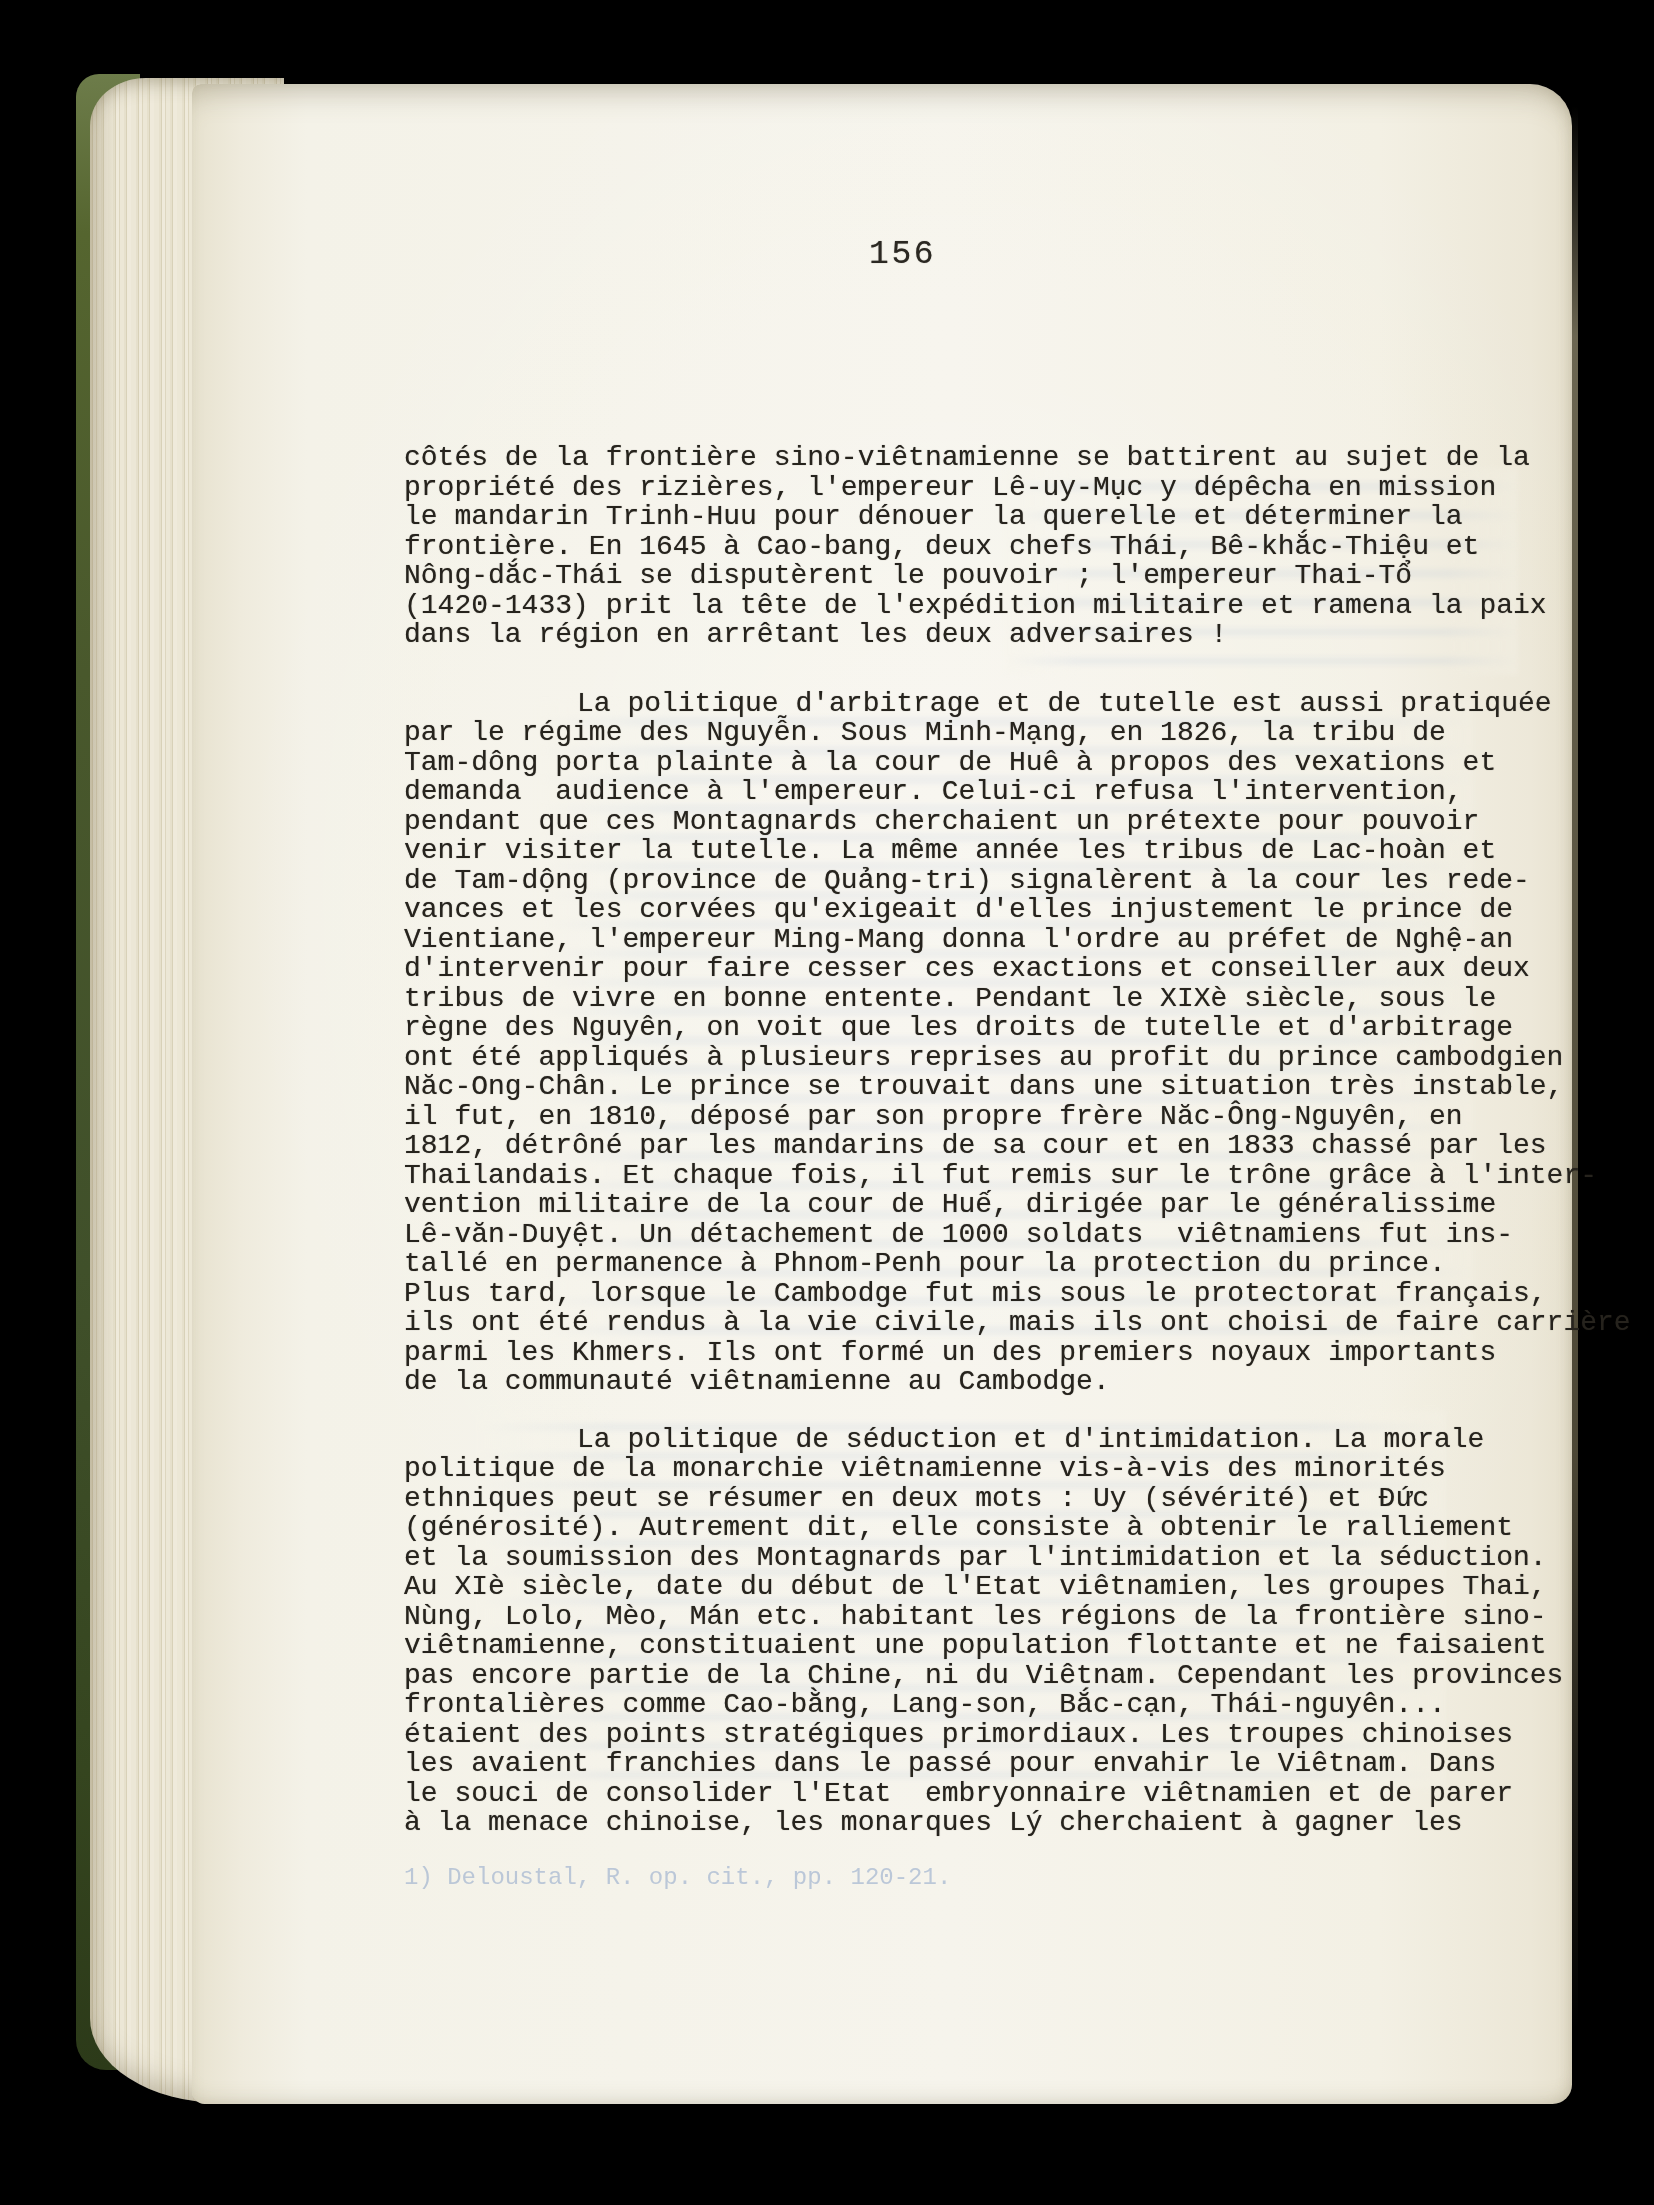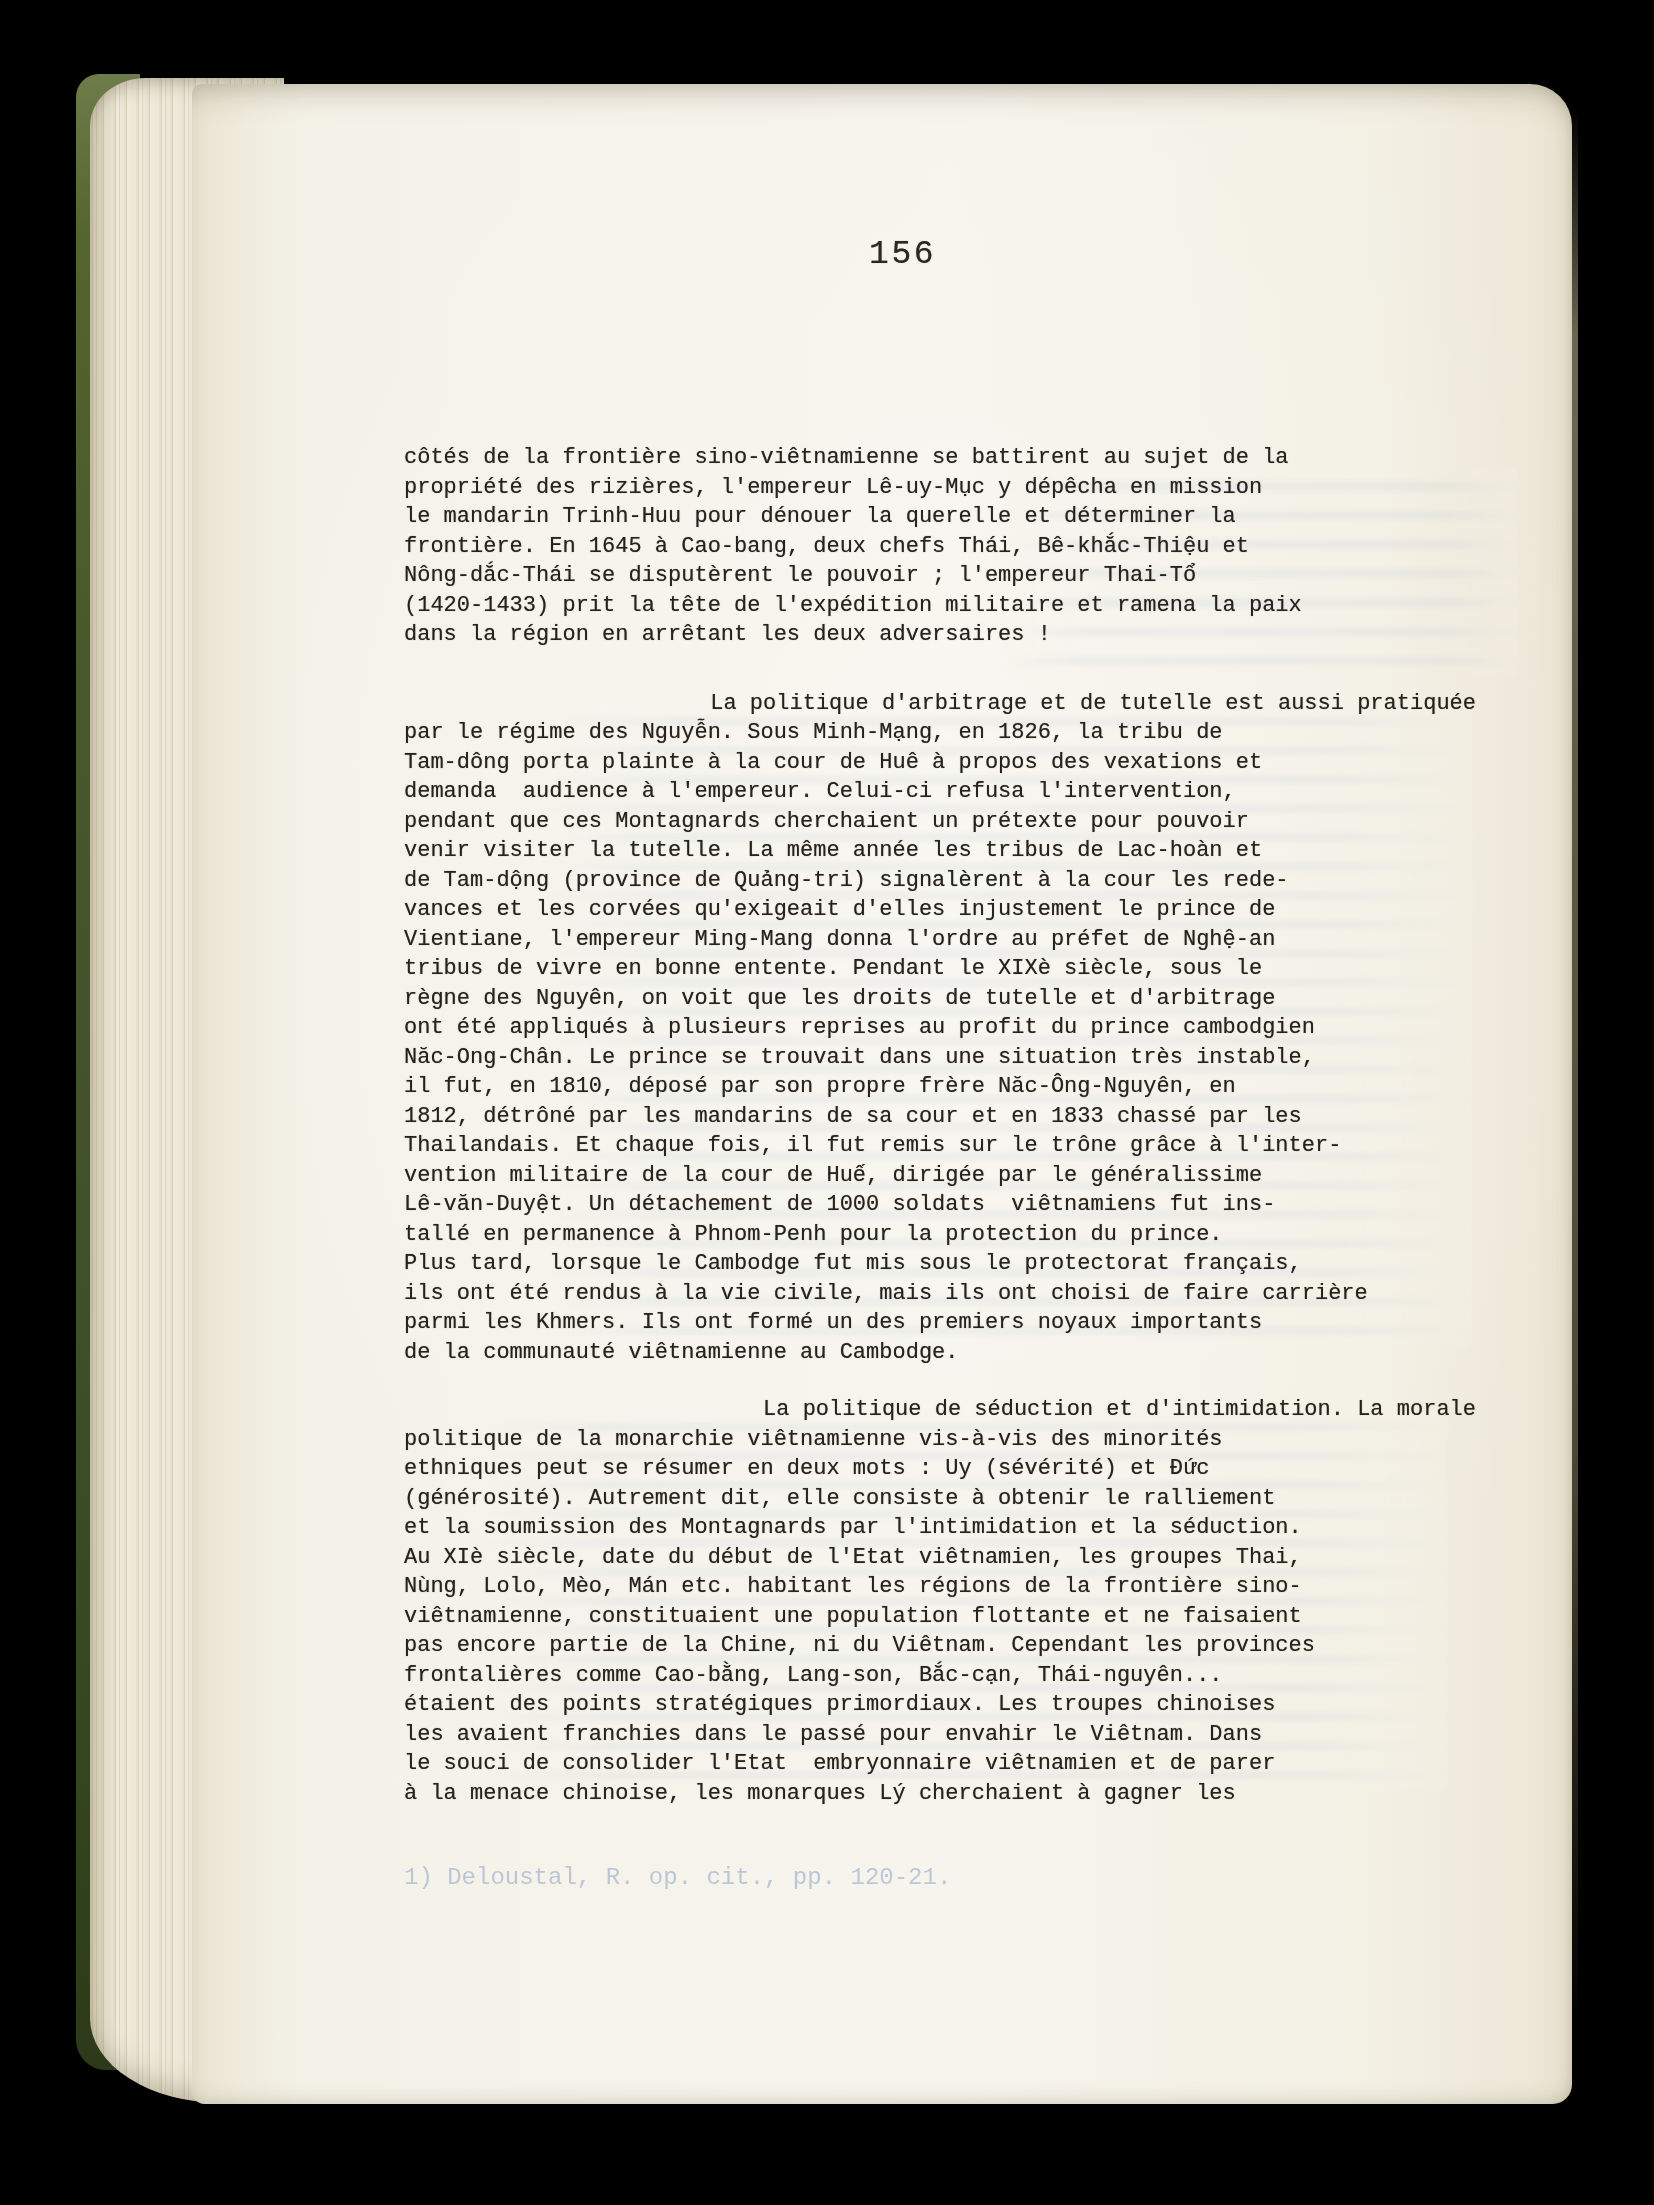--- a/index.html
+++ b/index.html
@@ -58,21 +58,21 @@
   .bleed.b2{left:538px;top:701px;width:935px;height:644px;opacity:.26;}
   .bleed.b3{left:476px;top:1410px;width:970px;height:379px;opacity:.28;}
   
   .page-number{
     position:absolute;left:869px;top:236px;
     font-size:33px;letter-spacing:2.6px;color:#2b2822;
     text-shadow:0 0 0.9px rgba(43,40,34,.6);
   }
   .text-block{
     position:absolute;left:404px;top:443px;width:1072px;
-    font-size:22px;color:#26231d;
+    font-size:28px;color:#26231d;
     text-shadow:0 0 0.9px rgba(38,35,29,.55);
   }
   .para{margin:0;padding:0;}
   .para.p2{margin-top:39px;}
   .para.p3{margin-top:28px;}
   .tline{white-space:pre;line-height:29.5px;height:29.5px;}
   .tline.indent{padding-left:173px;text-align:right;}
   .uline{
     text-decoration-thickness:3.1px;
     text-underline-offset:7px;
@@ -119,20 +119,21 @@
     <div class="para p2">
         <div class="tline indent"><span>La politique d'arbitrage et de tutelle est aussi pratiquée</span></div>
         <div class="tline"><span>par le régime des Nguyễn. Sous Minh-Mạng, en 1826, la tribu de</span></div>
         <div class="tline"><span>Tam-dông porta plainte à la cour de Huê à propos des vexations et</span></div>
         <div class="tline"><span>demanda  audience à l'empereur. Celui-ci refusa l'intervention,</span></div>
         <div class="tline"><span>pendant que ces Montagnards cherchaient un prétexte pour pouvoir</span></div>
         <div class="tline"><span>venir visiter la tutelle. La même année les tribus de Lac-hoàn et</span></div>
         <div class="tline"><span>de Tam-dộng (province de Quảng-tri) signalèrent à la cour les rede-</span></div>
         <div class="tline"><span>vances et les corvées qu'exigeait d'elles injustement le prince de</span></div>
         <div class="tline"><span>Vientiane, l'empereur Ming-Mang donna l'ordre au préfet de Nghệ-an</span></div>
+        <div class="tline"><span>d'intervenir pour faire cesser ces exactions et conseiller aux deux</span></div>
         <div class="tline"><span>tribus de vivre en bonne entente. Pendant le XIXè siècle, sous le</span></div>
         <div class="tline"><span>règne des Nguyên, on voit que les droits de tutelle et d'arbitrage</span></div>
         <div class="tline"><span>ont été appliqués à plusieurs reprises au profit du prince cambodgien</span></div>
         <div class="tline"><span>Năc-Ong-Chân. Le prince se trouvait dans une situation très instable,</span></div>
         <div class="tline"><span>il fut, en 1810, déposé par son propre frère Năc-Ông-Nguyên, en</span></div>
         <div class="tline"><span>1812, détrôné par les mandarins de sa cour et en 1833 chassé par les</span></div>
         <div class="tline"><span>Thailandais. Et chaque fois, il fut remis sur le trône grâce à l'inter-</span></div>
         <div class="tline"><span>vention militaire de la cour de Huế, dirigée par le généralissime</span></div>
         <div class="tline"><span>Lê-văn-Duyệt. Un détachement de 1000 soldats  viêtnamiens fut ins-</span></div>
         <div class="tline"><span>tallé en permanence à Phnom-Penh pour la protection du prince.</span></div>

